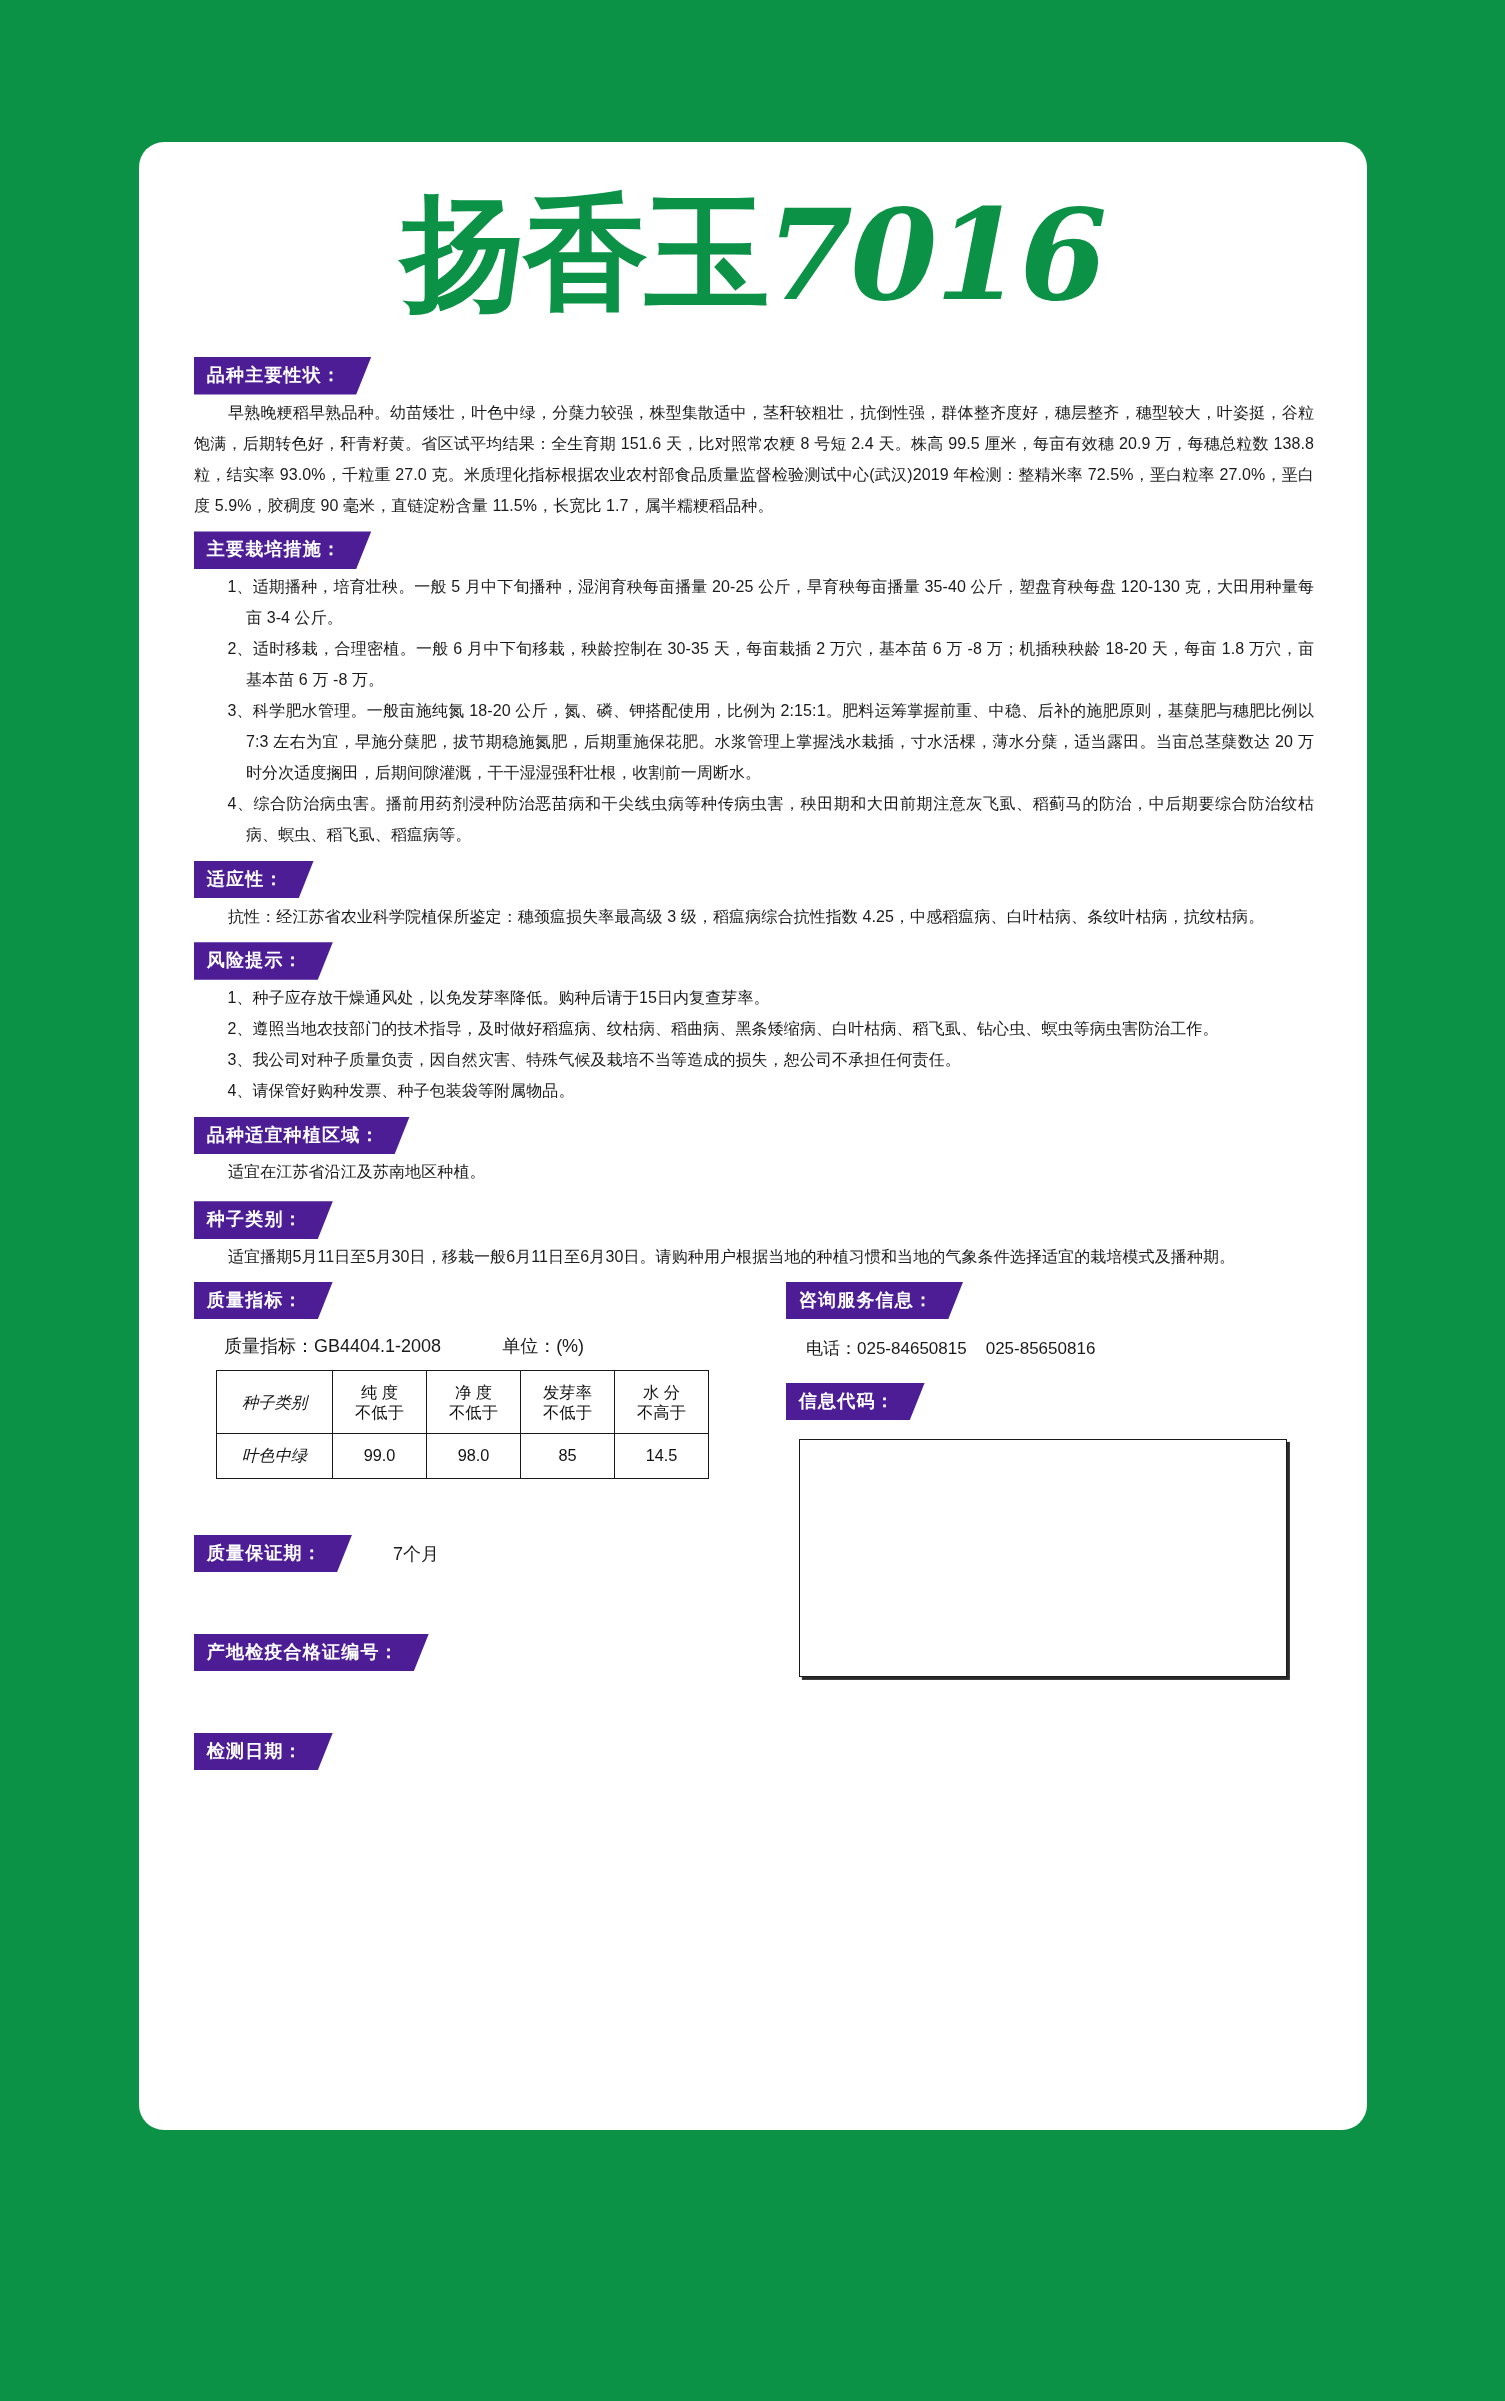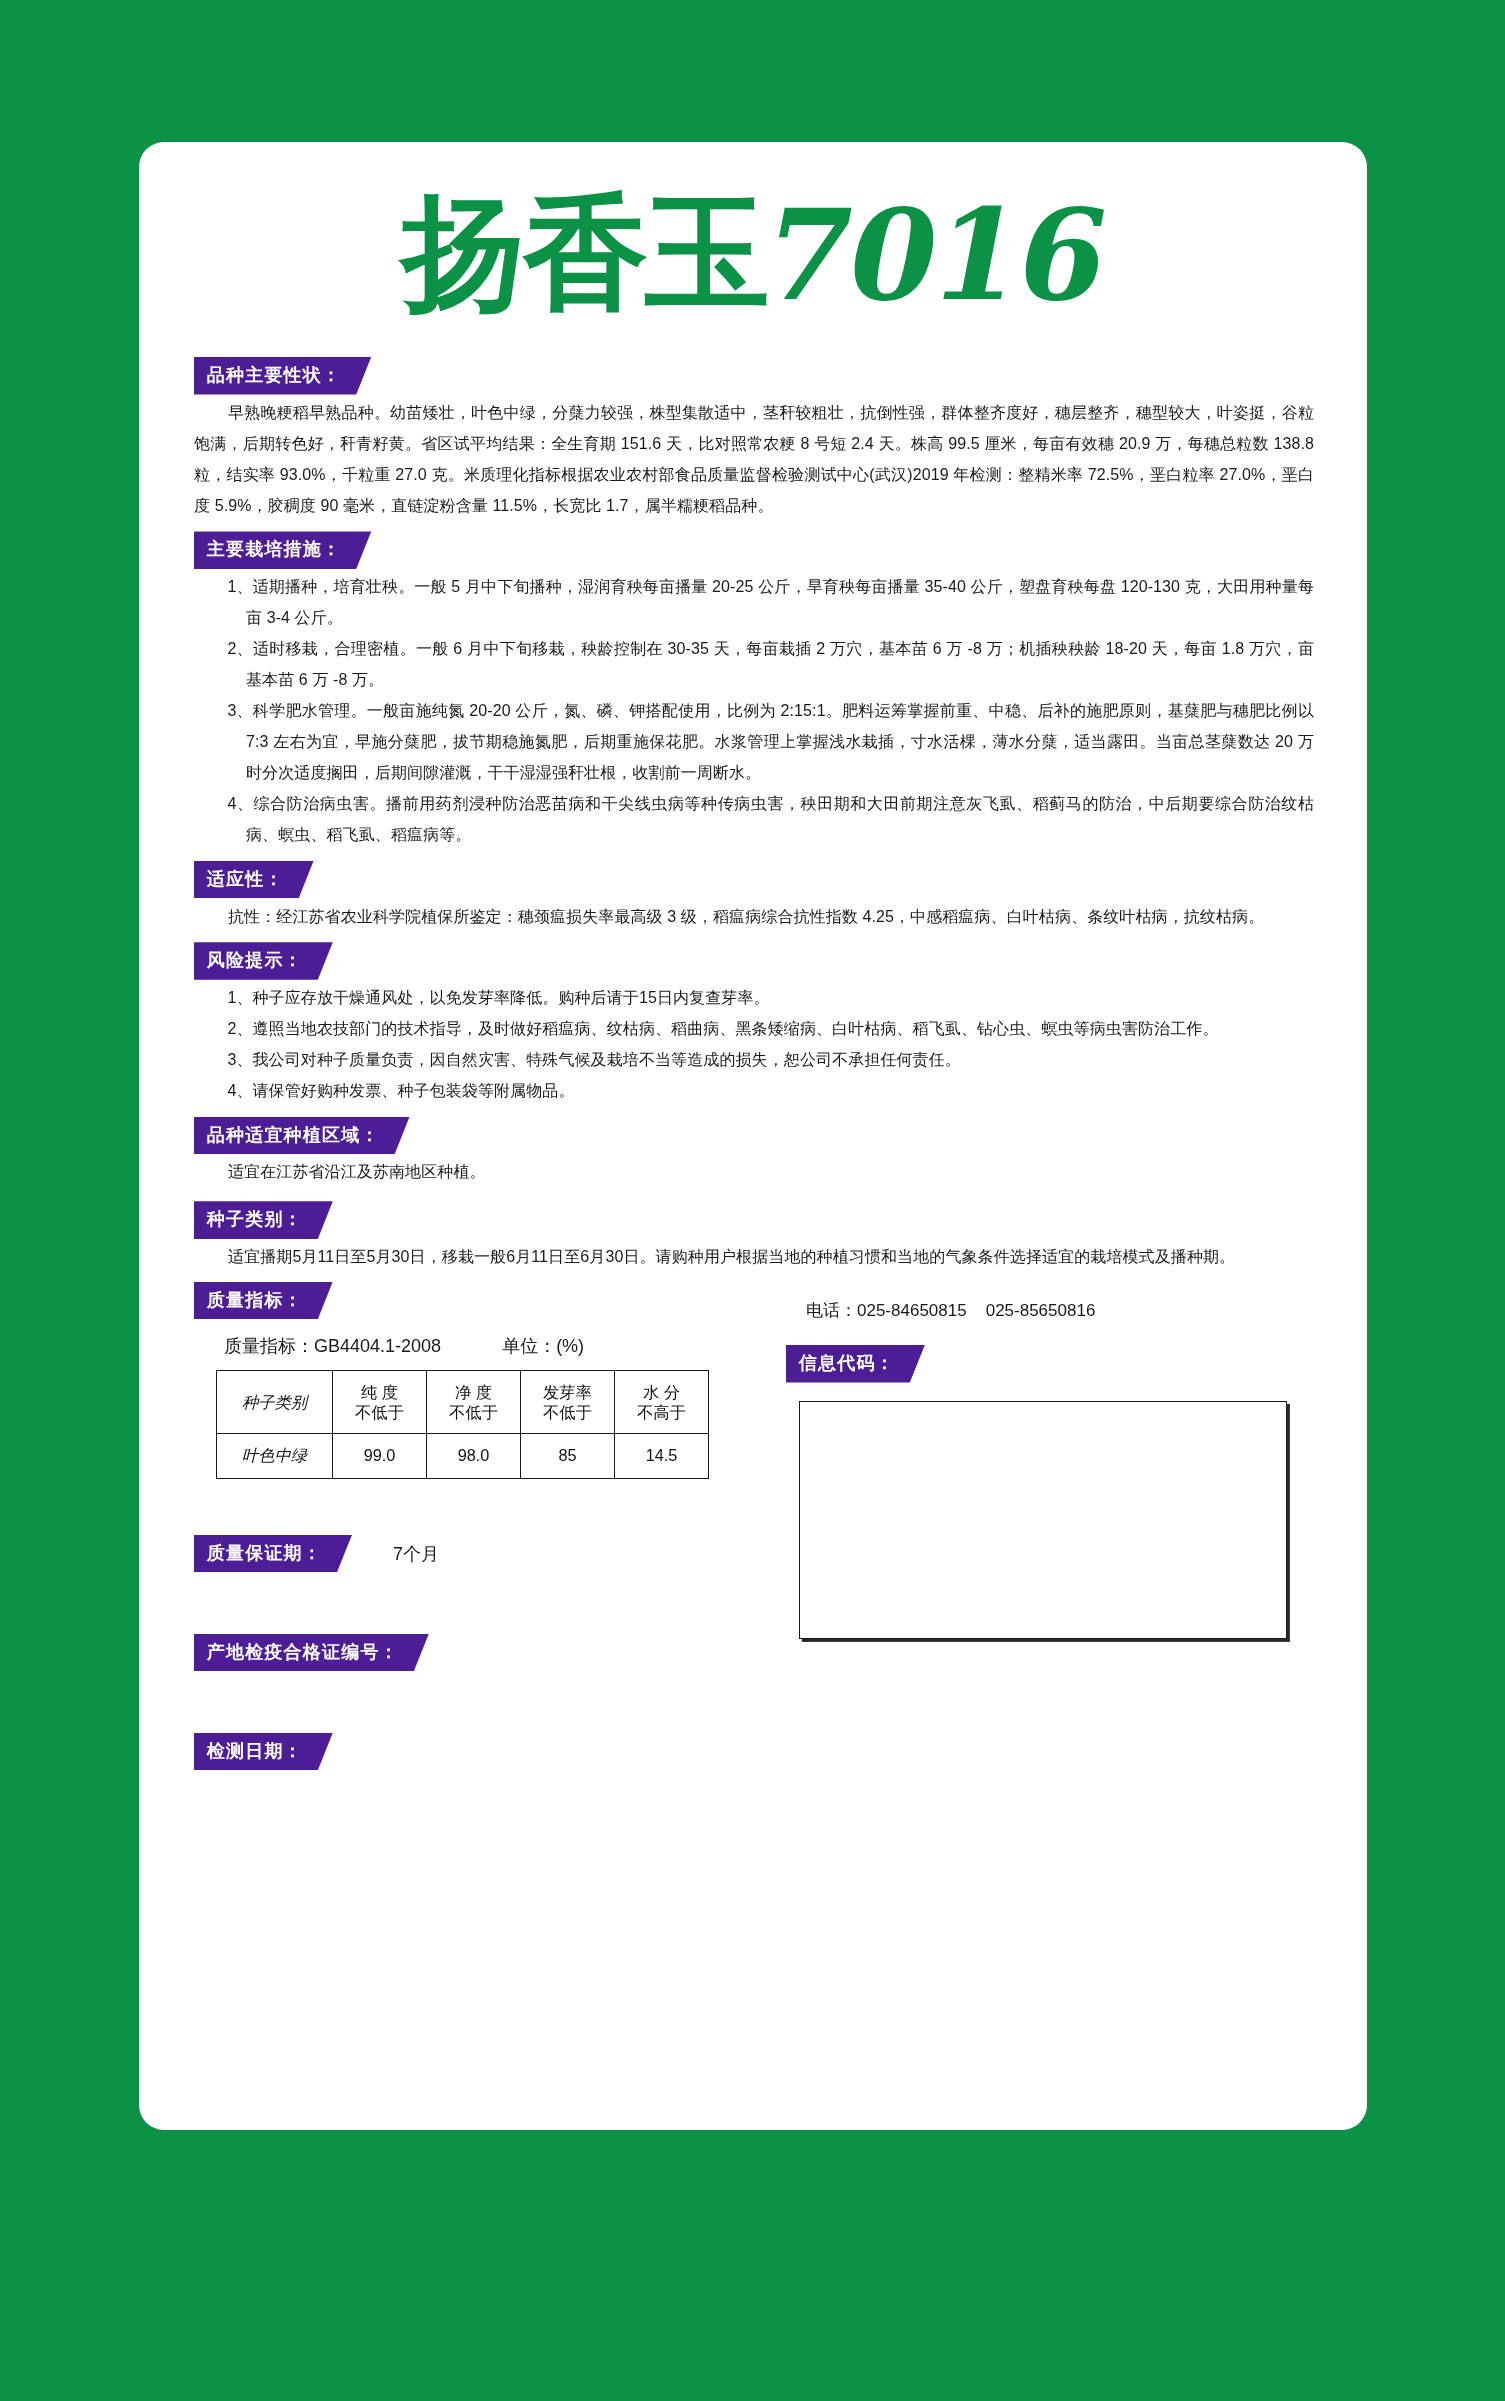--- a/index.html
+++ b/index.html
@@ -181,21 +181,21 @@
       <div class="banner-wrap"><span class="banner">品种主要性状：</span></div>
       <p class="body indent">早熟晚粳稻早熟品种。幼苗矮壮，叶色中绿，分蘖力较强，株型集散适中，茎秆较粗壮，抗倒性强，群体整齐度好，穗层整齐，穗型较大，叶姿挺，谷粒饱满，后期转色好，秆青籽黄。省区试平均结果：全生育期 151.6 天，比对照常农粳 8 号短 2.4 天。株高 99.5 厘米，每亩有效穗 20.9 万，每穗总粒数 138.8 粒，结实率 93.0%，千粒重 27.0 克。米质理化指标根据农业农村部食品质量监督检验测试中心(武汉)2019 年检测：整精米率 72.5%，垩白粒率 27.0%，垩白度 5.9%，胶稠度 90 毫米，直链淀粉含量 11.5%，长宽比 1.7，属半糯粳稻品种。</p>
     </div>
 
     <div class="gap-12"></div>
 
     <div class="sec">
       <div class="banner-wrap"><span class="banner">主要栽培措施：</span></div>
       <p class="body hang2">1、适期播种，培育壮秧。一般 5 月中下旬播种，湿润育秧每亩播量 20-25 公斤，旱育秧每亩播量 35-40 公斤，塑盘育秧每盘 120-130 克，大田用种量每亩 3-4 公斤。</p>
       <p class="body hang2">2、适时移栽，合理密植。一般 6 月中下旬移栽，秧龄控制在 30-35 天，每亩栽插 2 万穴，基本苗 6 万 -8 万；机插秧秧龄 18-20 天，每亩 1.8 万穴，亩基本苗 6 万 -8 万。</p>
-      <p class="body hang2">3、科学肥水管理。一般亩施纯氮 20-20 公斤，氮、磷、钾搭配使用，比例为 2:15:1。肥料运筹掌握前重、中稳、后补的施肥原则，基蘖肥与穗肥比例以 7:3 左右为宜，早施分蘖肥，拔节期稳施氮肥，后期重施保花肥。水浆管理上掌握浅水栽插，寸水活棵，薄水分蘖，适当露田。当亩总茎蘖数达 20 万时分次适度搁田，后期间隙灌溉，干干湿湿强秆壮根，收割前一周断水。</p>
+      <p class="body hang2">3、科学肥水管理。一般亩施纯氮 18-20 公斤，氮、磷、钾搭配使用，比例为 2:15:1。肥料运筹掌握前重、中稳、后补的施肥原则，基蘖肥与穗肥比例以 7:3 左右为宜，早施分蘖肥，拔节期稳施氮肥，后期重施保花肥。水浆管理上掌握浅水栽插，寸水活棵，薄水分蘖，适当露田。当亩总茎蘖数达 20 万时分次适度搁田，后期间隙灌溉，干干湿湿强秆壮根，收割前一周断水。</p>
       <p class="body hang2">4、综合防治病虫害。播前用药剂浸种防治恶苗病和干尖线虫病等种传病虫害，秧田期和大田前期注意灰飞虱、稻蓟马的防治，中后期要综合防治纹枯病、螟虫、稻飞虱、稻瘟病等。</p>
     </div>
 
     <div class="gap-12"></div>
 
     <div class="sec">
       <div class="banner-wrap"><span class="banner">适应性：</span></div>
       <p class="body indent">抗性：经江苏省农业科学院植保所鉴定：穗颈瘟损失率最高级 3 级，稻瘟病综合抗性指数 4.25，中感稻瘟病、白叶枯病、条纹叶枯病，抗纹枯病。</p>
     </div>
 
@@ -276,20 +276,21 @@
           <span class="val"></span>
         </div>
 
         <div class="blk banner-row">
           <span class="banner">检测日期：</span>
           <span class="val"></span>
         </div>
       </div>
 
       <div id="bottom-right">
+        <div class="banner-wrap"><span class="banner">咨询服务信息：</span></div>
 
         <div class="phone">
           <span>电话：</span><span>025-84650815</span><span class="p2">025-85650816</span>
         </div>
 
         <div style="height:23px"></div>
 
         <div class="banner-wrap"><span class="banner">信息代码：</span></div>
 
         <div id="code-box"></div>

